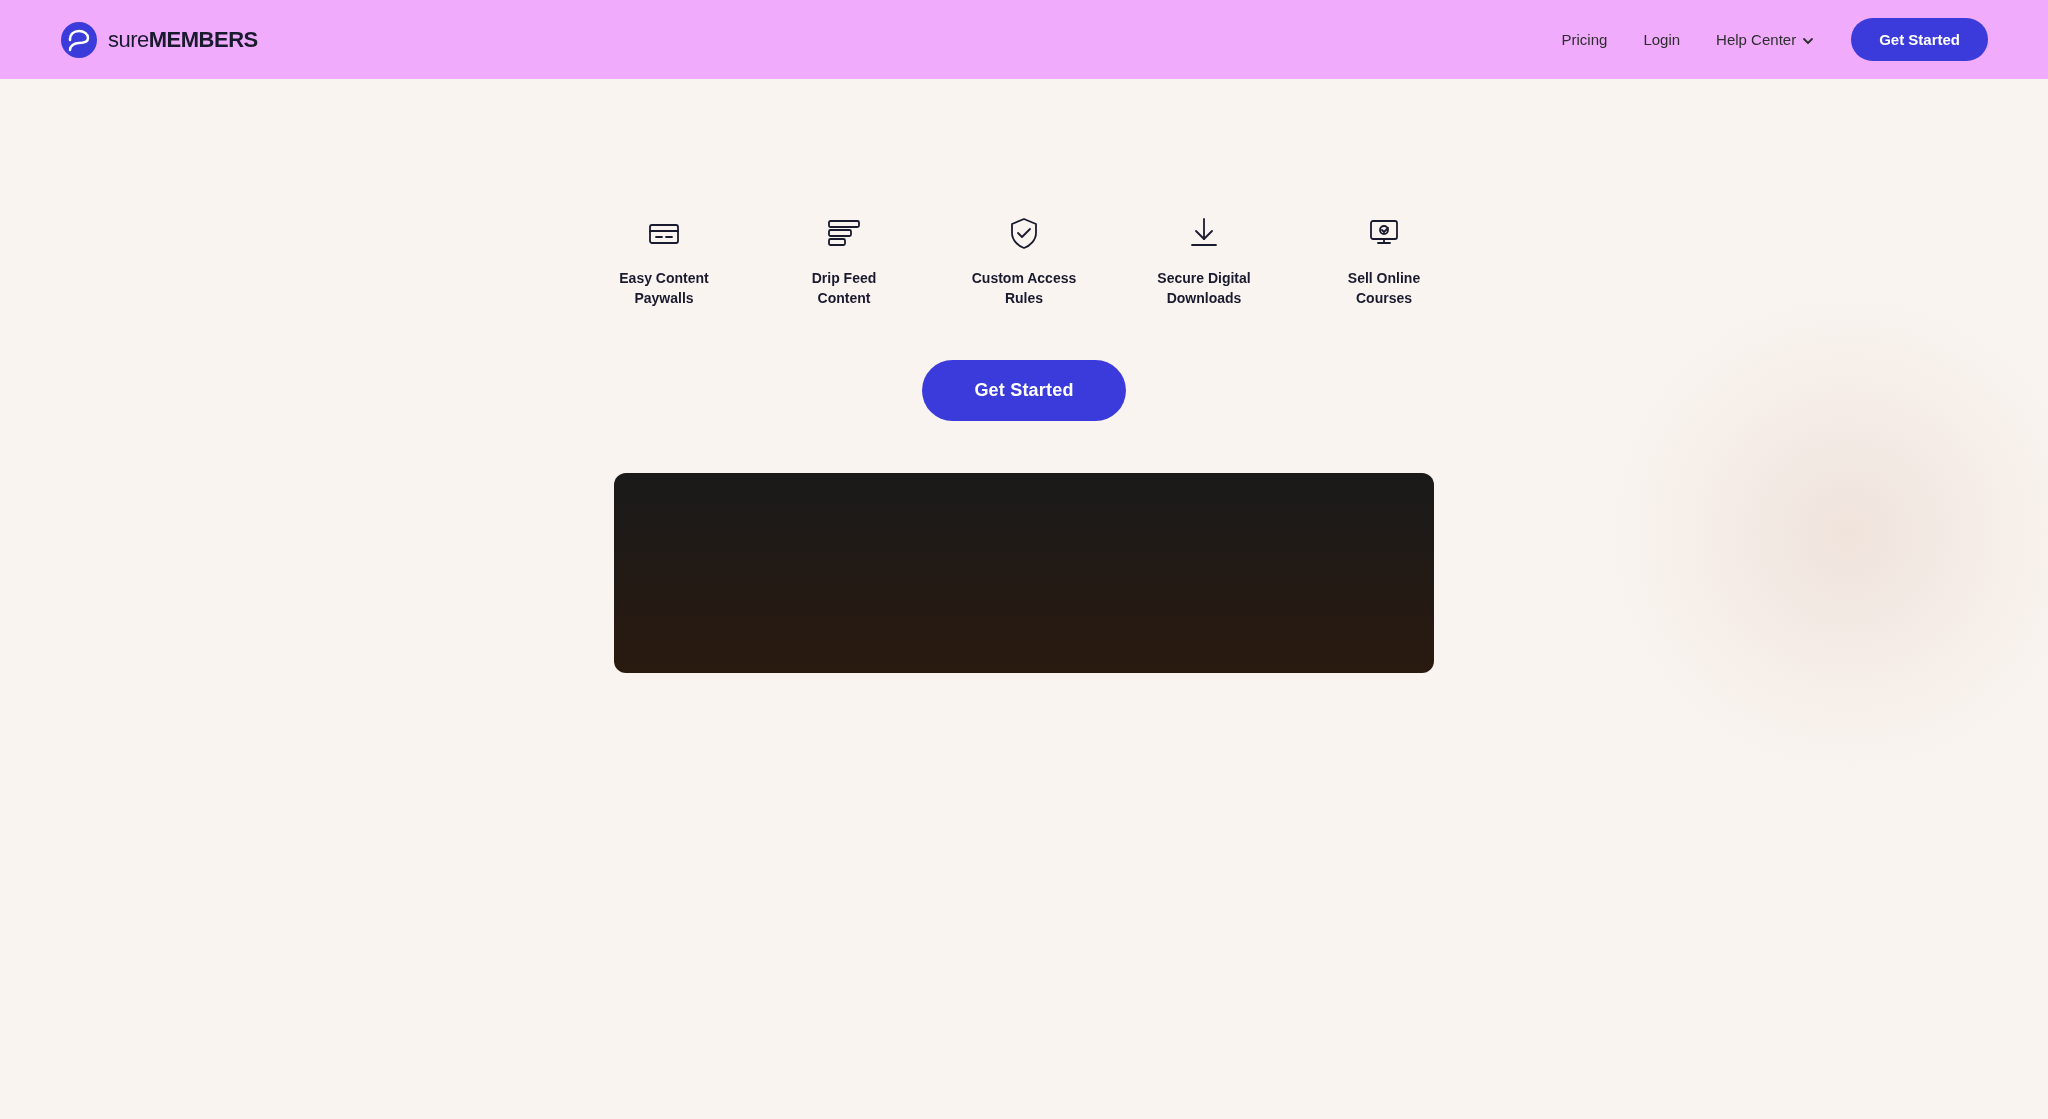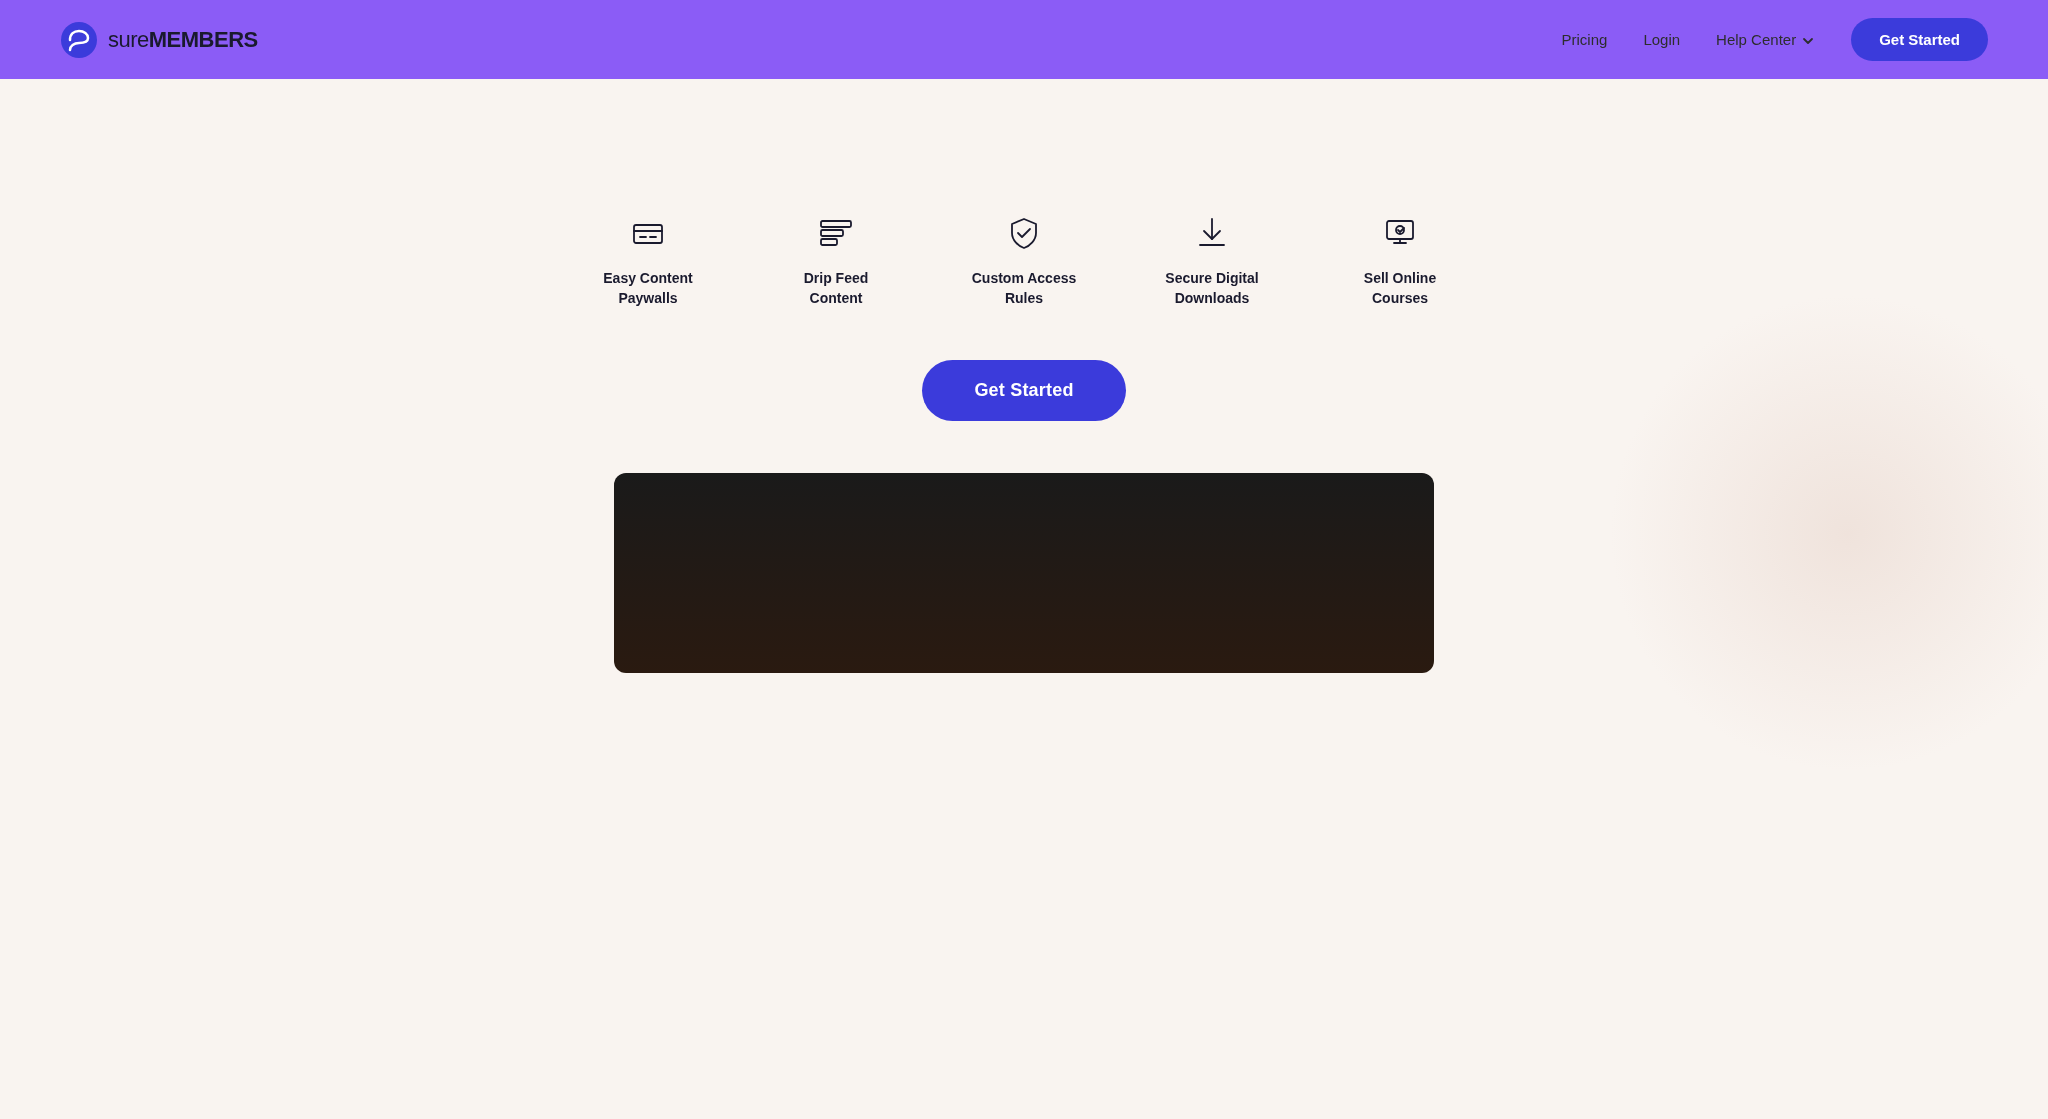--- a/index.html
+++ b/index.html
@@ -10,21 +10,21 @@
       min-height: 100vh;
       overflow-x: hidden;
     }
 
     
     nav {
       display: flex;
       align-items: center;
       justify-content: space-between;
       padding: 18px 60px;
-      background: #8b5cf6;
+      background: #f0abfc;
       position: sticky;
       top: 0;
       z-index: 100;
     }
 
     .logo-area {
       display: flex;
       align-items: center;
       gap: 10px;
     }
@@ -108,21 +108,21 @@
       font-size: 16px;
       color: #555;
       max-width: 500px;
       line-height: 1.6;
     }
 
     
     .features-row {
       display: flex;
       justify-content: center;
-      gap: 8px;
+      gap: 0;
       margin: 52px auto 0;
       max-width: 1100px;
       width: 100%;
       flex-wrap: nowrap;
     }
 
     .feature-item {
       display: flex;
       flex-direction: column;
       align-items: center;

